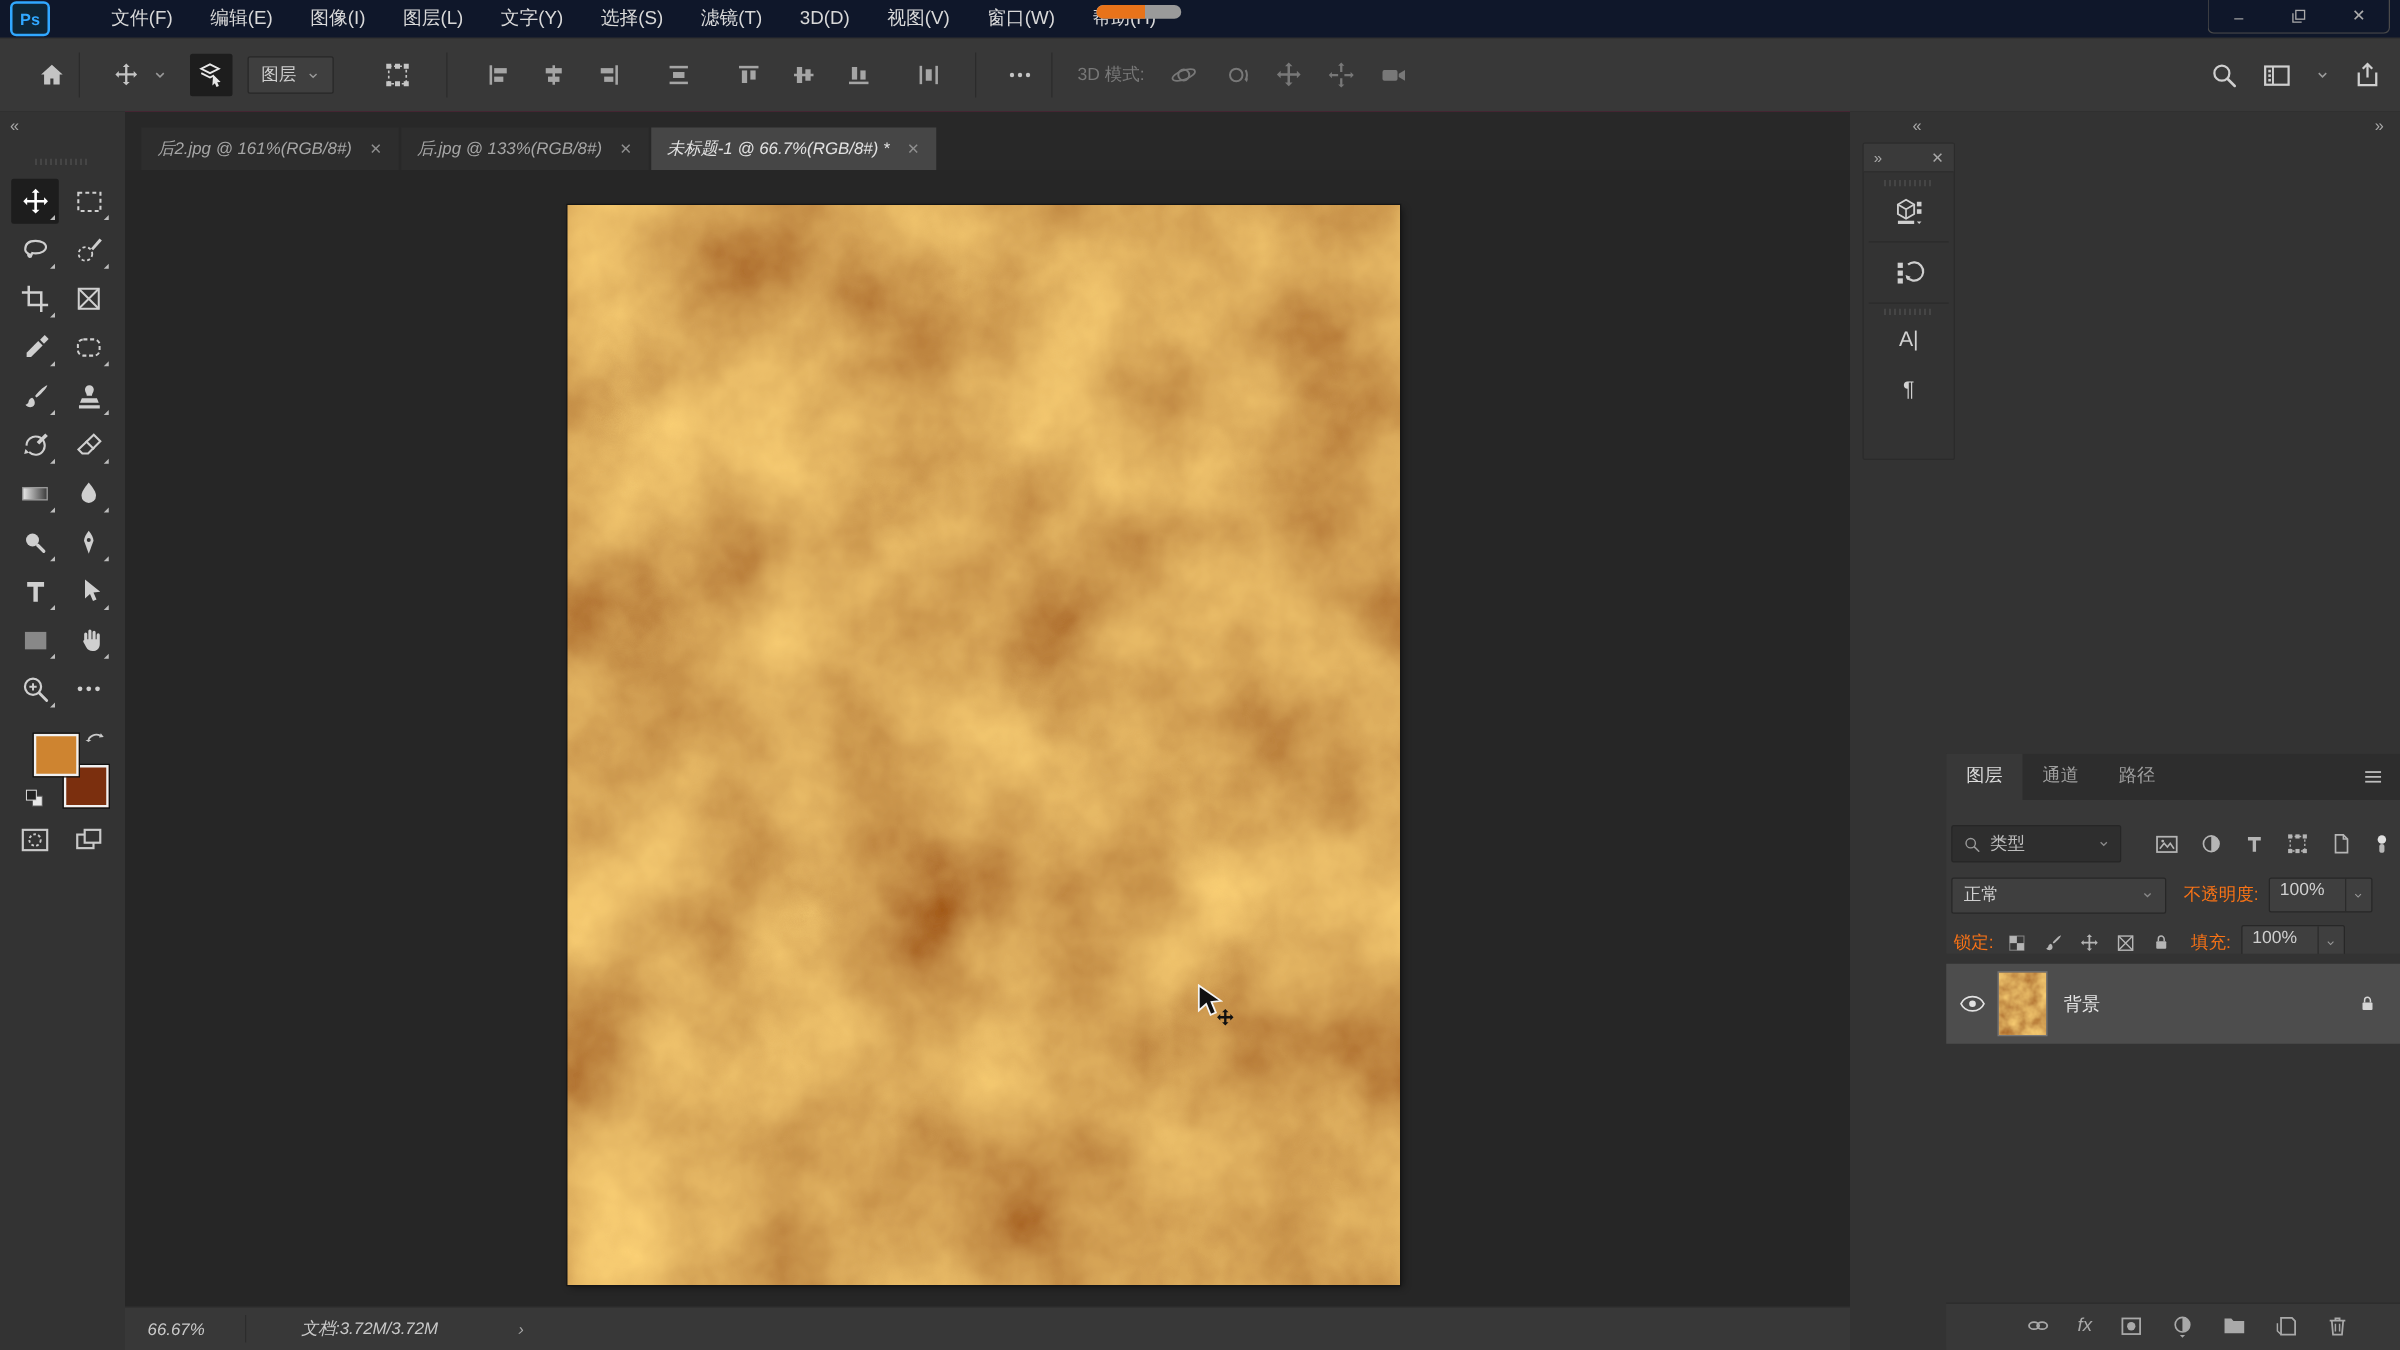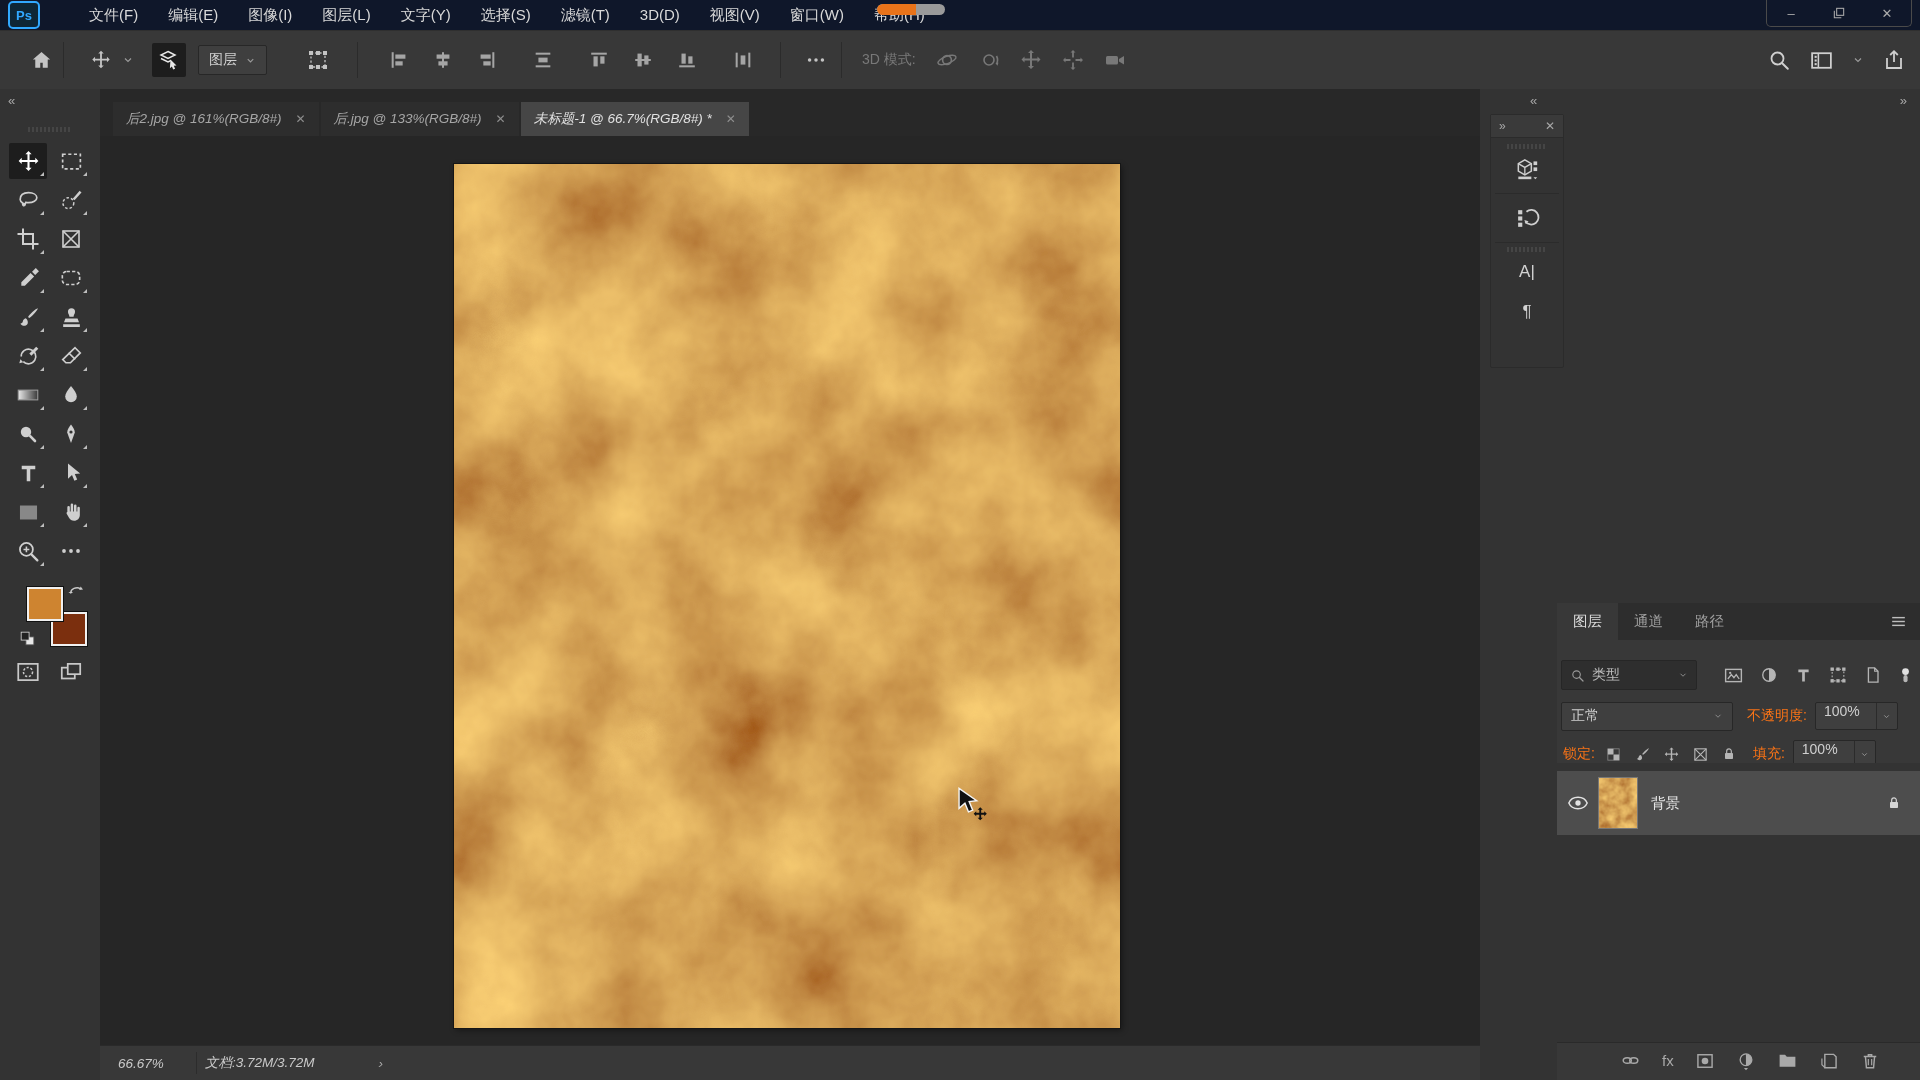--- a/index.html
+++ b/index.html
@@ -54,21 +54,21 @@
   .tabbar{position:absolute;top:0;left:0;right:0;height:47px;background:#282828;display:flex;align-items:flex-end;padding-left:13px;border-bottom:1px solid #1f1f1f;}
   .tab{height:34px;display:flex;align-items:center;padding:0 13px;background:#2d2d2d;color:#a6a6a6;font-size:13.5px;margin-right:2px;white-space:nowrap;}
   .tab.active{background:#464646;color:#e2e2e2;}
   .tab-close{margin-left:14px;color:#8f8f8f;font-size:12px;}
   .canvas{position:absolute;top:47px;left:0;right:0;bottom:34px;background:#262626;overflow:hidden;}
   .document{position:absolute;left:354px;top:28px;width:666px;height:864px;box-shadow:0 0 0 1px #161616, 2px 2px 6px rgba(0,0,0,.45);}
   .statusbar{position:absolute;left:0;right:0;bottom:0;height:34px;background:#383838;border-top:1px solid #2a2a2a;
              display:flex;align-items:center;font-size:13.5px;color:#c9c9c9;}
   .status-zoom{margin-left:18px;width:70px;}
   .status-div{width:1px;height:22px;background:#2c2c2c;margin:0 8px;}
-  .status-doc{}
+  .status-doc{margin-left:36px;}
   .status-arrow{margin-left:64px;color:#a8a8a8;}
 
   
   .rightcol{position:absolute;right:0;top:0;width:440px;bottom:0;background:#333;}
   .topstrip{position:absolute;top:0;left:0;right:0;height:25px;}
   .icondock{position:absolute;left:10px;top:25px;width:72px;height:252px;background:#333;border:1px solid #2b2b2b;border-radius:2px;}
   .dockhdr{height:22px;display:flex;align-items:center;justify-content:space-between;padding:0 8px;color:#a8a8a8;font-size:12px;background:#3a3a3a;border-bottom:1px solid #2b2b2b;}
   .dockbtn{height:40px;display:flex;align-items:center;justify-content:center;color:#cfcfcf;}
   .dockdiv{height:1px;background:#2b2b2b;margin:4px 4px;}
   .glyphtxt{font-size:17px;color:#d2d2d2;}
@@ -98,21 +98,21 @@
   .rowlabel{color:#f97316;font-size:14px;white-space:nowrap;}
   .lockicons{display:flex;gap:12px;align-items:center;color:#b5b5b5;}
   .listarea{position:absolute;left:0;right:0;top:160px;bottom:37px;background:#333;}
   .layer-row{position:absolute;left:0;right:0;top:8px;height:64px;background:#4d4d4d;display:flex;align-items:center;}
   .eyebox{width:42px;display:flex;justify-content:center;color:#e2e2e2;}
   .lthumb{width:38px;height:50px;outline:1px solid #777;background:#b4661a;flex:none;}
   .lname{margin-left:14px;color:#e6e6e6;font-size:14.5px;flex:1;}
   .llock{margin-right:18px;color:#d5d5d5;}
   .lbottom{position:absolute;left:0;right:0;bottom:2px;height:35px;background:#383838;border-top:1px solid #2a2a2a;
            display:flex;align-items:center;gap:21px;padding-left:63px;color:#a9a9a9;}
-  .fxtxt{font-size:15px;color:#a9a9a9;}
+  .fxtxt{font-style:italic;font-size:15px;color:#a9a9a9;}
 
   .cursor{position:absolute;left:852px;top:650px;pointer-events:none;}
 </style>
 </head>
 <body>
 
 <svg width="0" height="0" style="position:absolute">
   <defs>
     <linearGradient id="lg" x1="0" y1="0" x2="1" y2="0">
       <stop offset="0" stop-color="#e9e9e9"></stop>

